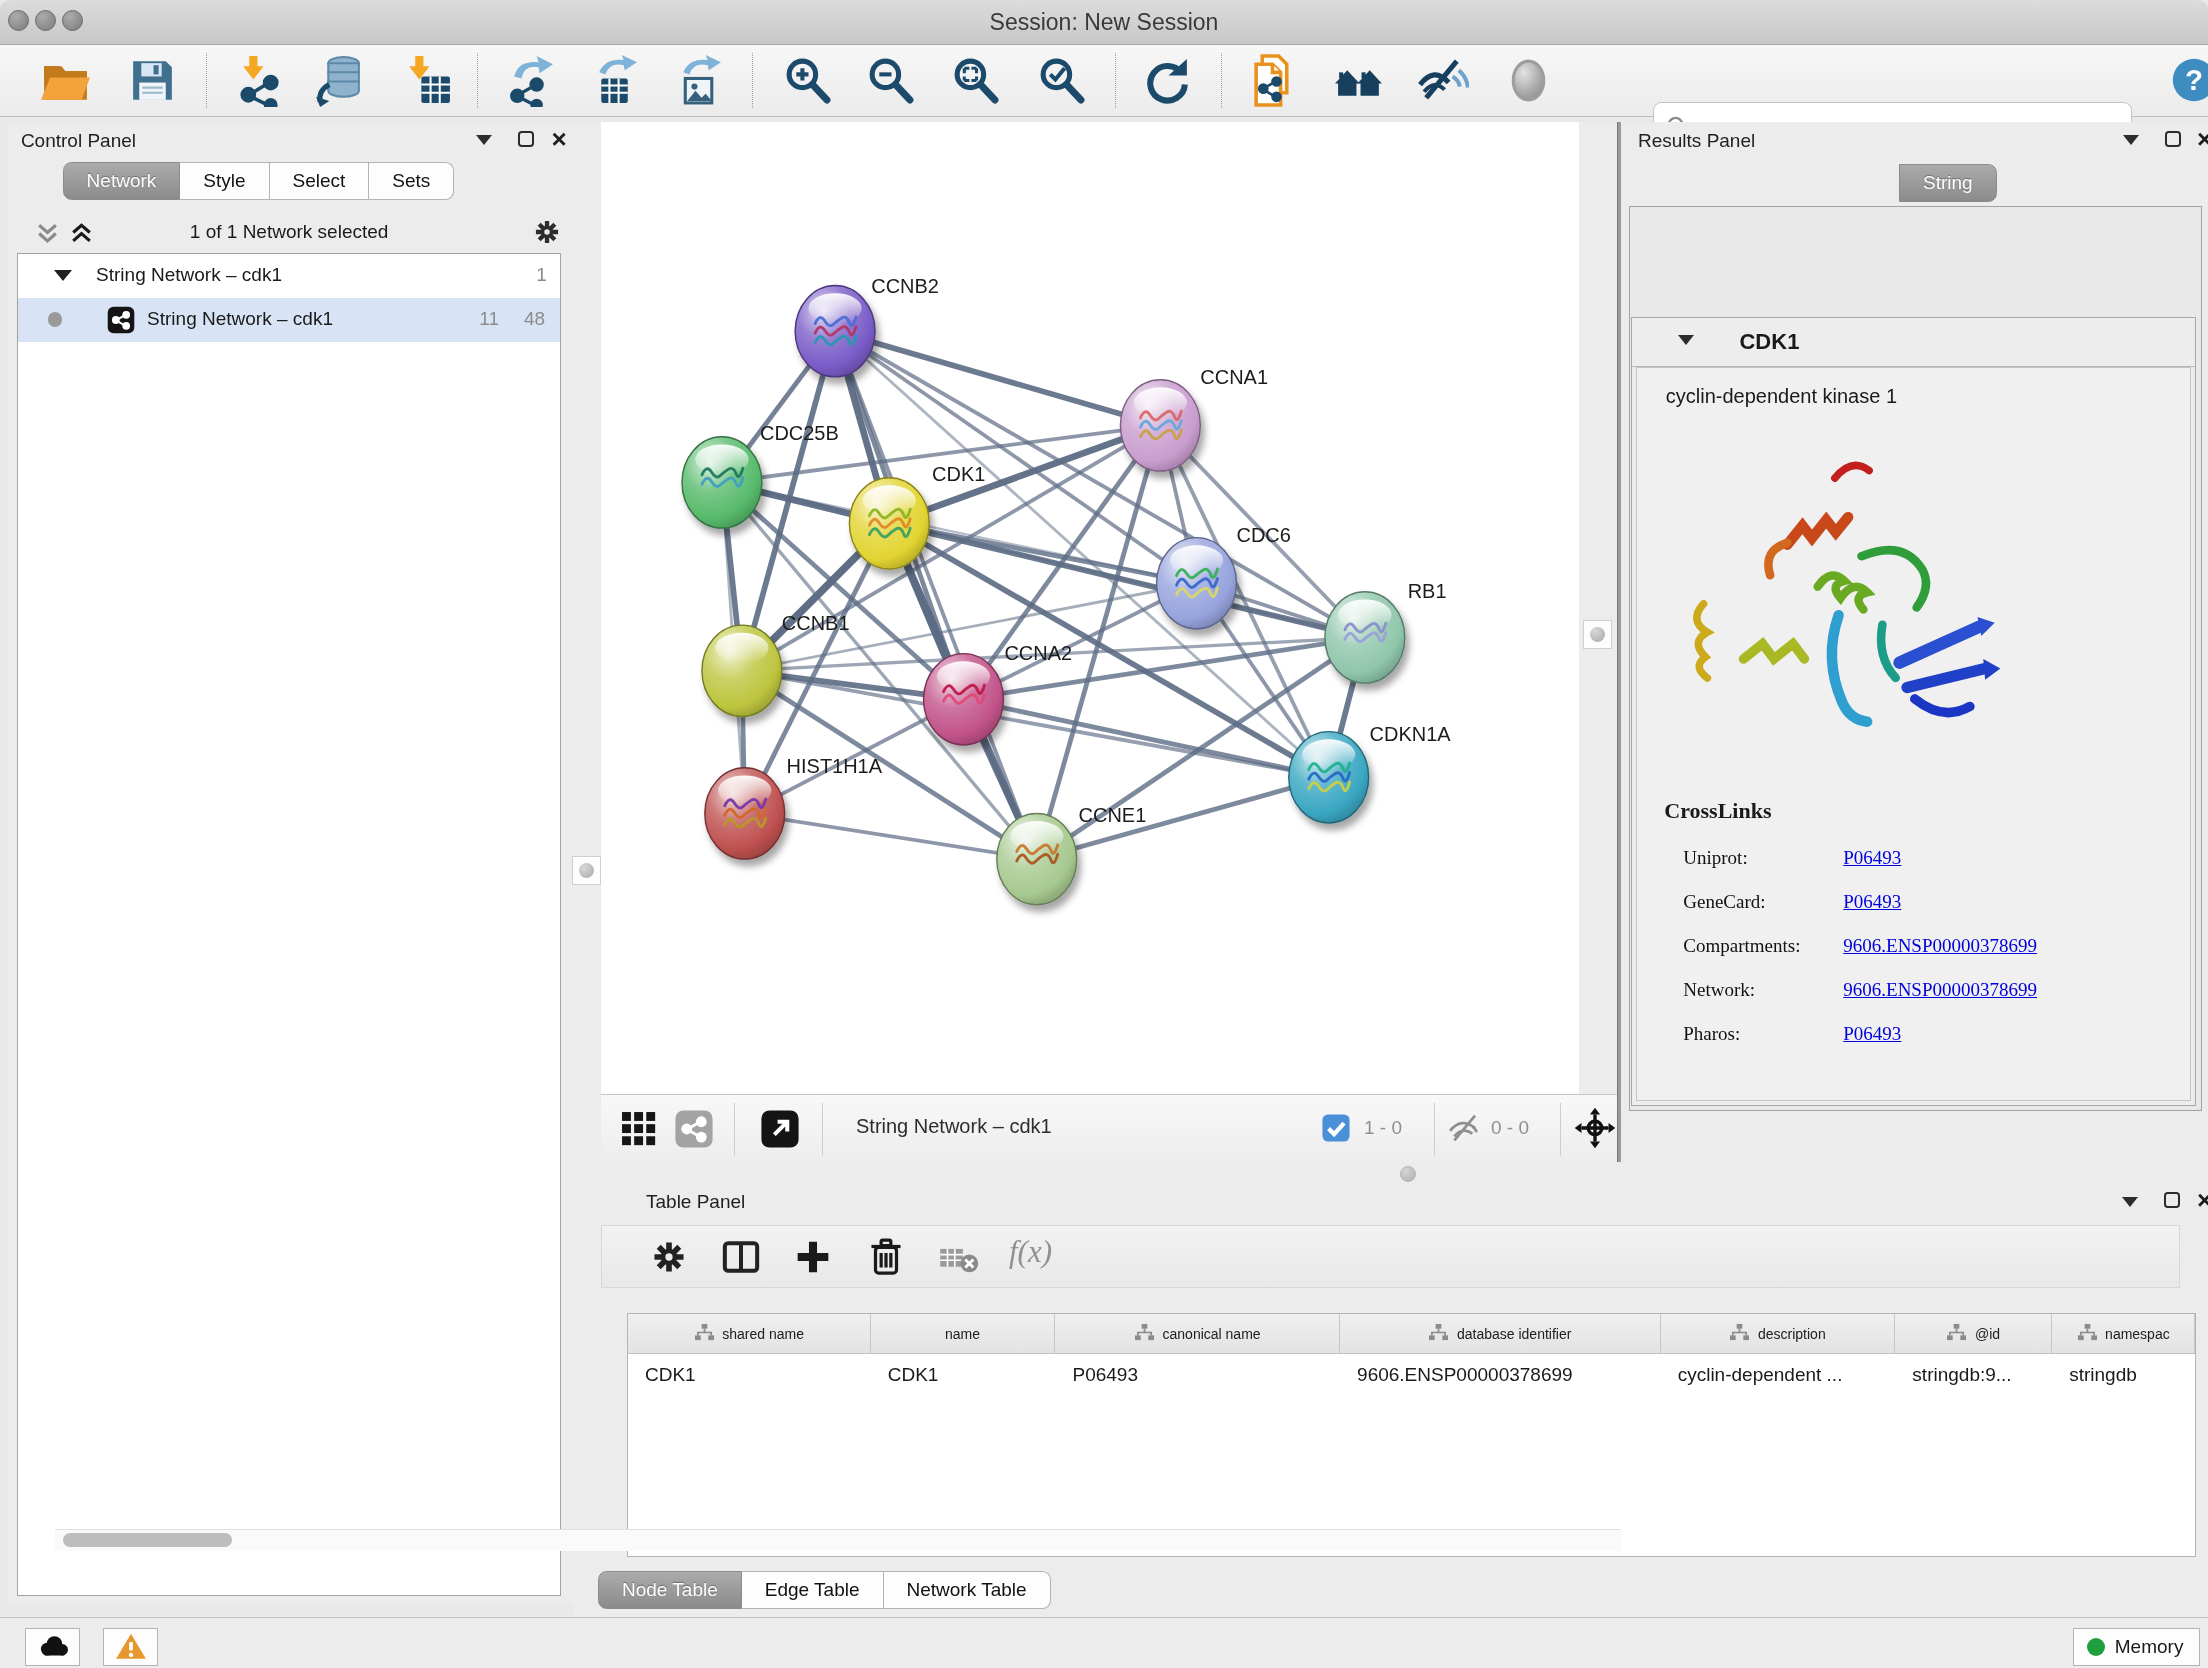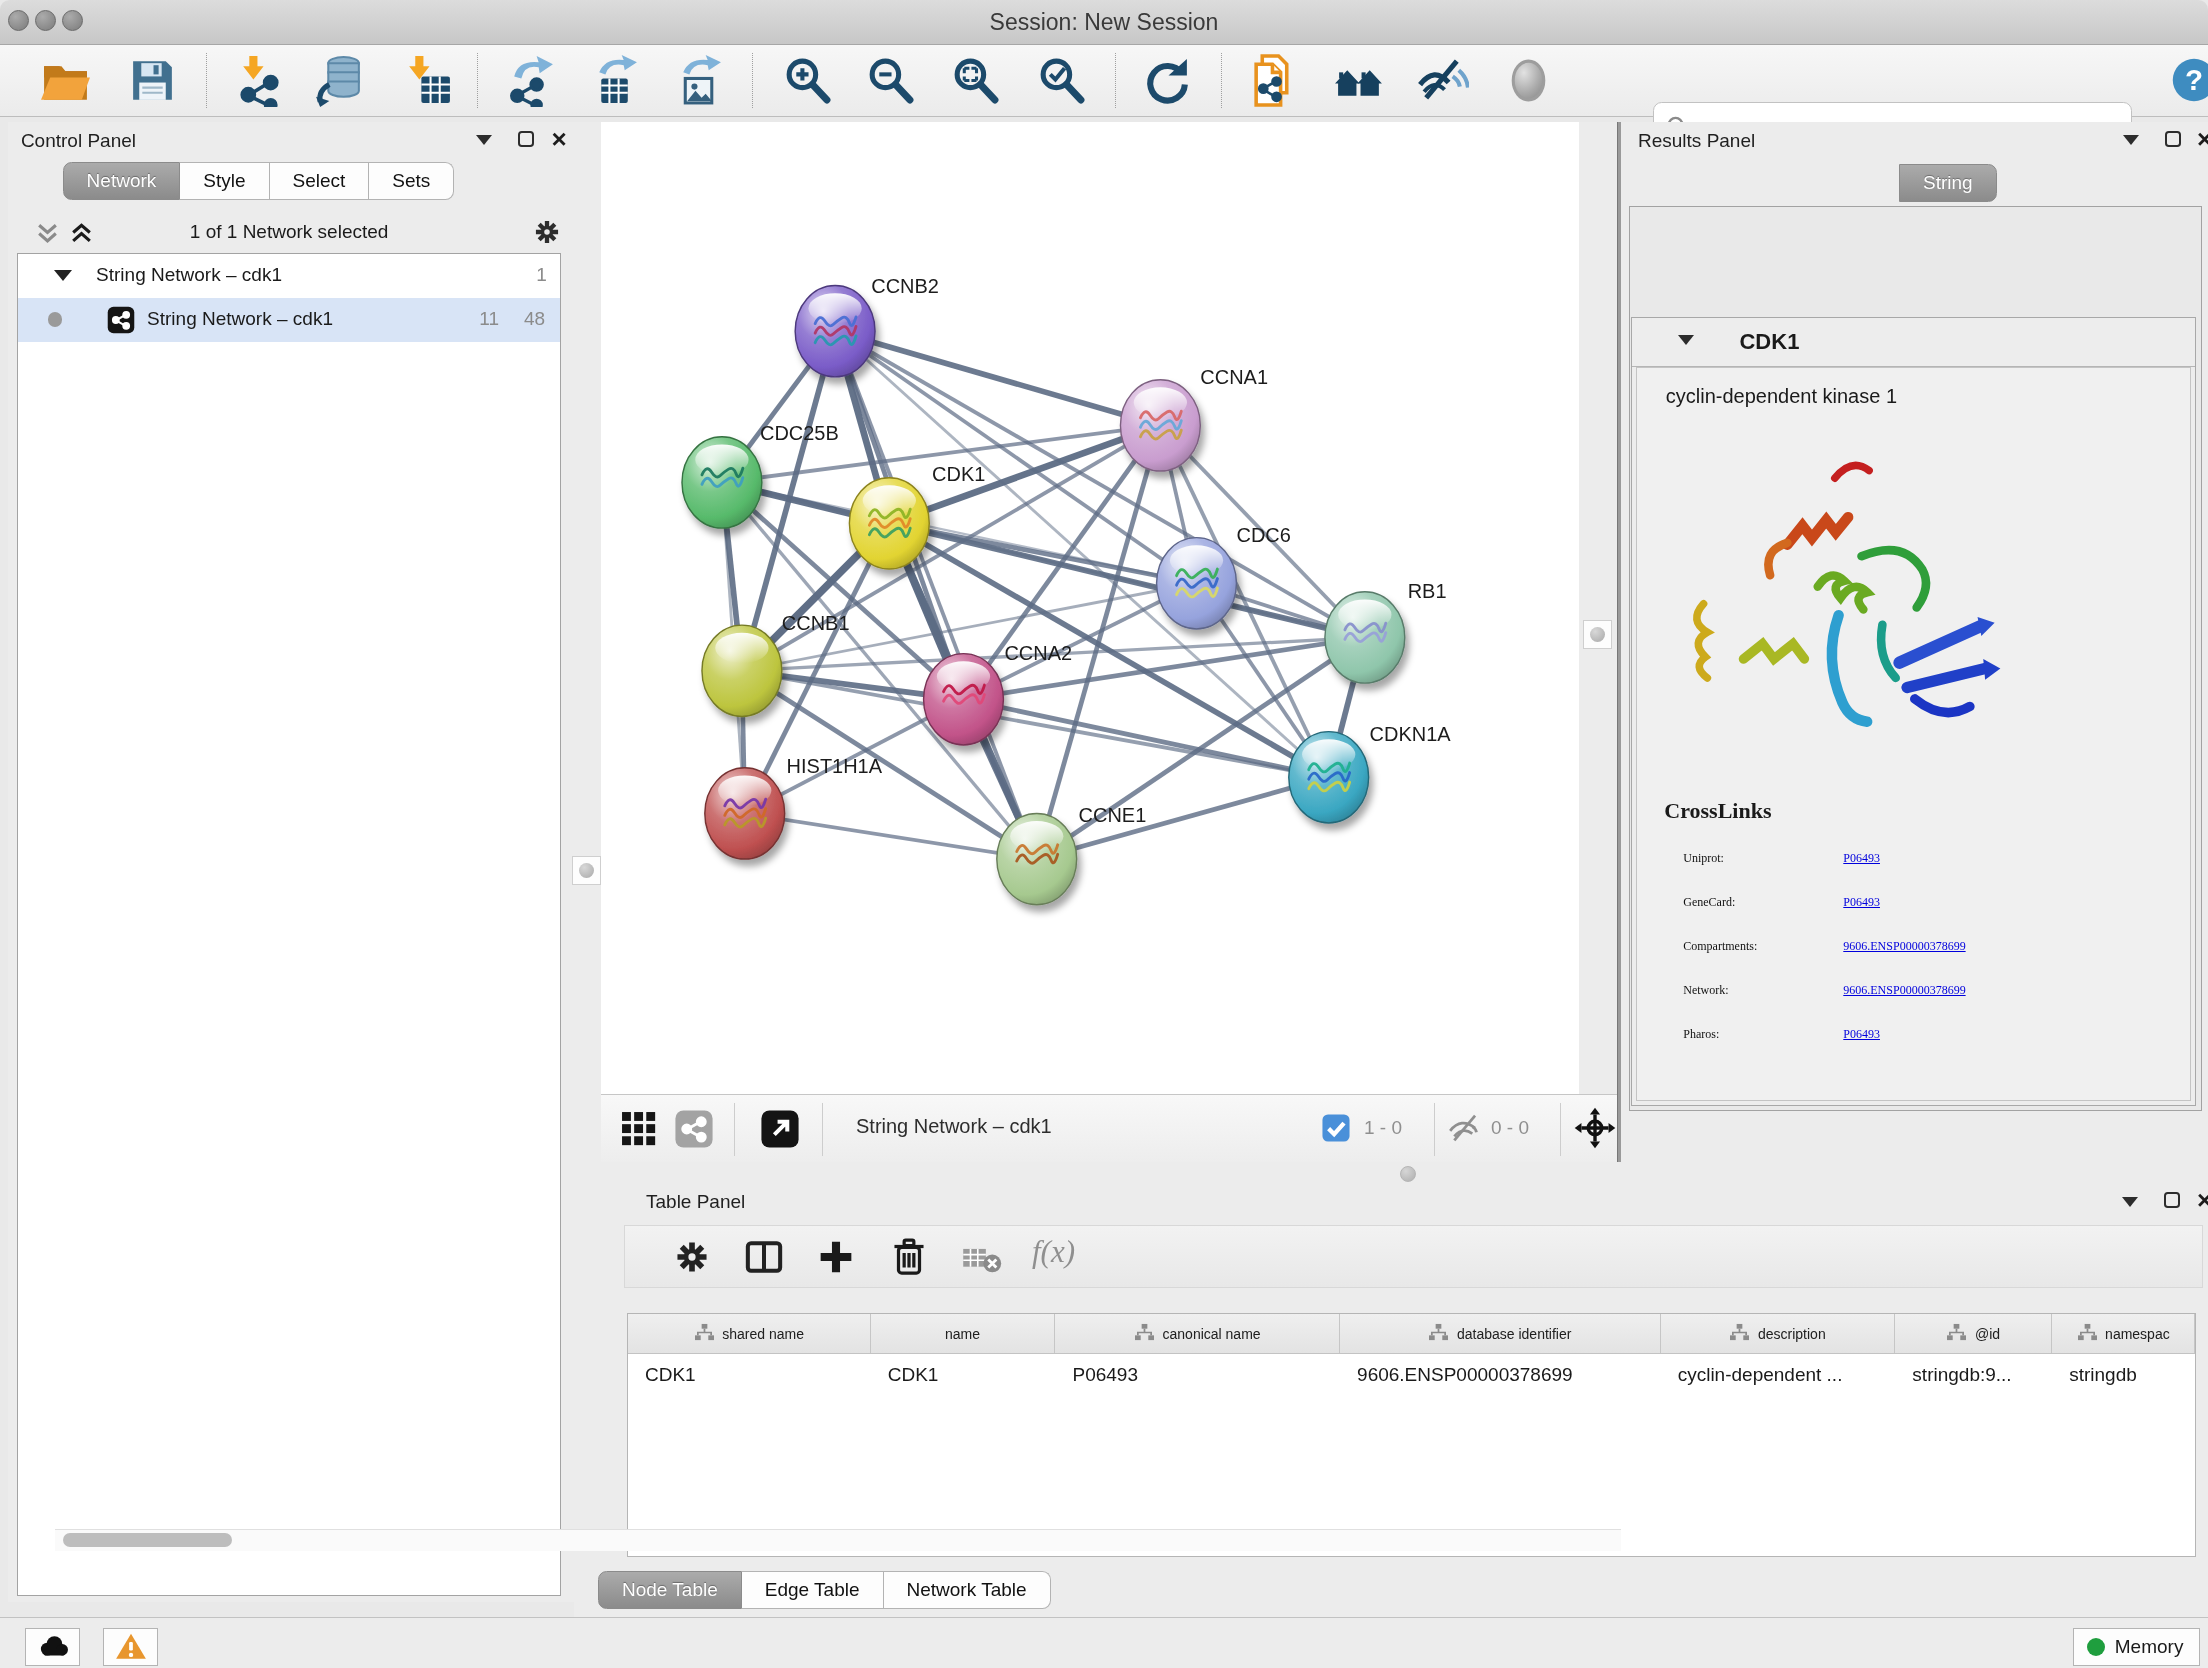--- a/index.html
+++ b/index.html
@@ -76,28 +76,28 @@
   .rp-btn{position:absolute;top:28.5px;height:44px;background:#fdfdfd;border:1px solid #b5b5b5;border-radius:9.5px;
     font-size:19px;font-family:inherit;cursor:pointer;padding:0 25px;}
   .rp-section{position:absolute;left:1.9px;top:110px;width:565px;height:789px;border:1px solid #a8a8a8;background:#ededed;box-sizing:border-box;}
   .rp-sec-head{position:absolute;left:0;top:0;width:100%;height:48px;border-bottom:1px solid #b5b5b5;}
   .rp-sec-title{position:absolute;left:107px;top:10.5px;font-size:22px;font-weight:bold;}
   .rp-content{position:absolute;left:3.8px;top:49px;width:555px;height:734px;background:#f0f0f0;border:1px solid #c4c4c4;box-sizing:border-box;overflow:hidden;}
   .rp-desc{position:absolute;left:28.5px;top:17px;font-size:20px;}
   .protein-img{position:absolute;left:38px;top:74px;}
   .xl-title{position:absolute;left:27px;top:430px;font-family:"Liberation Serif",serif;font-weight:bold;font-size:22px;}
   .xl-rows{position:absolute;left:46px;top:468px;width:495px;}
-  .xl-row{display:flex;height:44px;align-items:center;font-family:"Liberation Serif",serif;font-size:12px;}
+  .xl-row{display:flex;height:44px;align-items:center;font-family:"Liberation Serif",serif;font-size:19px;}
   .xl-label{width:160px;color:#111;}
   .xl-link{color:#0000dd;text-decoration:underline;cursor:pointer;}
   
   .table-panel{position:absolute;left:574px;top:1187px;width:1634px;height:430px;background:#ececec;}
   .tp-head{position:absolute;left:0;top:0;width:100%;height:36px;}
   .tp-head .panel-head-title{position:absolute;left:72px;top:3.8px;}
-  .tp-toolbar{position:absolute;left:27px;top:38px;width:1579px;height:63px;background:linear-gradient(#f2f2f2,#e8e8e8);border:1px solid #d8d8d8;box-sizing:border-box;margin-left:23px;}
+  .tp-toolbar{position:absolute;left:27px;top:38px;width:1579px;height:63px;background:linear-gradient(#f2f2f2,#e8e8e8);border:1px solid #d8d8d8;box-sizing:border-box;}
   .tpt-icon{position:absolute;top:9.5px;width:42px;height:42px;}
   .tpt-icon svg{width:100%;height:100%;}
   .fx-label{position:absolute;top:7.6px;font-size:31px;font-style:italic;font-family:"Liberation Serif",serif;color:#8f8f8f;}
   .tp-table{position:absolute;left:53px;top:126px;width:1569px;height:244px;background:#fff;border:1px solid #b5b5b5;box-sizing:border-box;}
   .tp-header{display:flex;height:40px;background:linear-gradient(#efefef,#e3e3e3);border-bottom:1px solid #c3c3c3;box-sizing:border-box;}
   .th-cell{display:flex;align-items:center;justify-content:center;gap:7.6px;font-size:14px;color:#202020;
     border-right:1px solid #c6c6c6;box-sizing:border-box;overflow:hidden;white-space:nowrap;cursor:pointer;}
   .tp-row{display:flex;height:41px;}
   .td-cell{font-size:19px;padding-left:17px;display:flex;align-items:center;box-sizing:border-box;overflow:hidden;white-space:nowrap;cursor:text;}
   .hscroll{position:absolute;left:55px;top:1529px;width:1566px;height:21px;background:#fafafa;border-top:1px solid #e0e0e0;}

